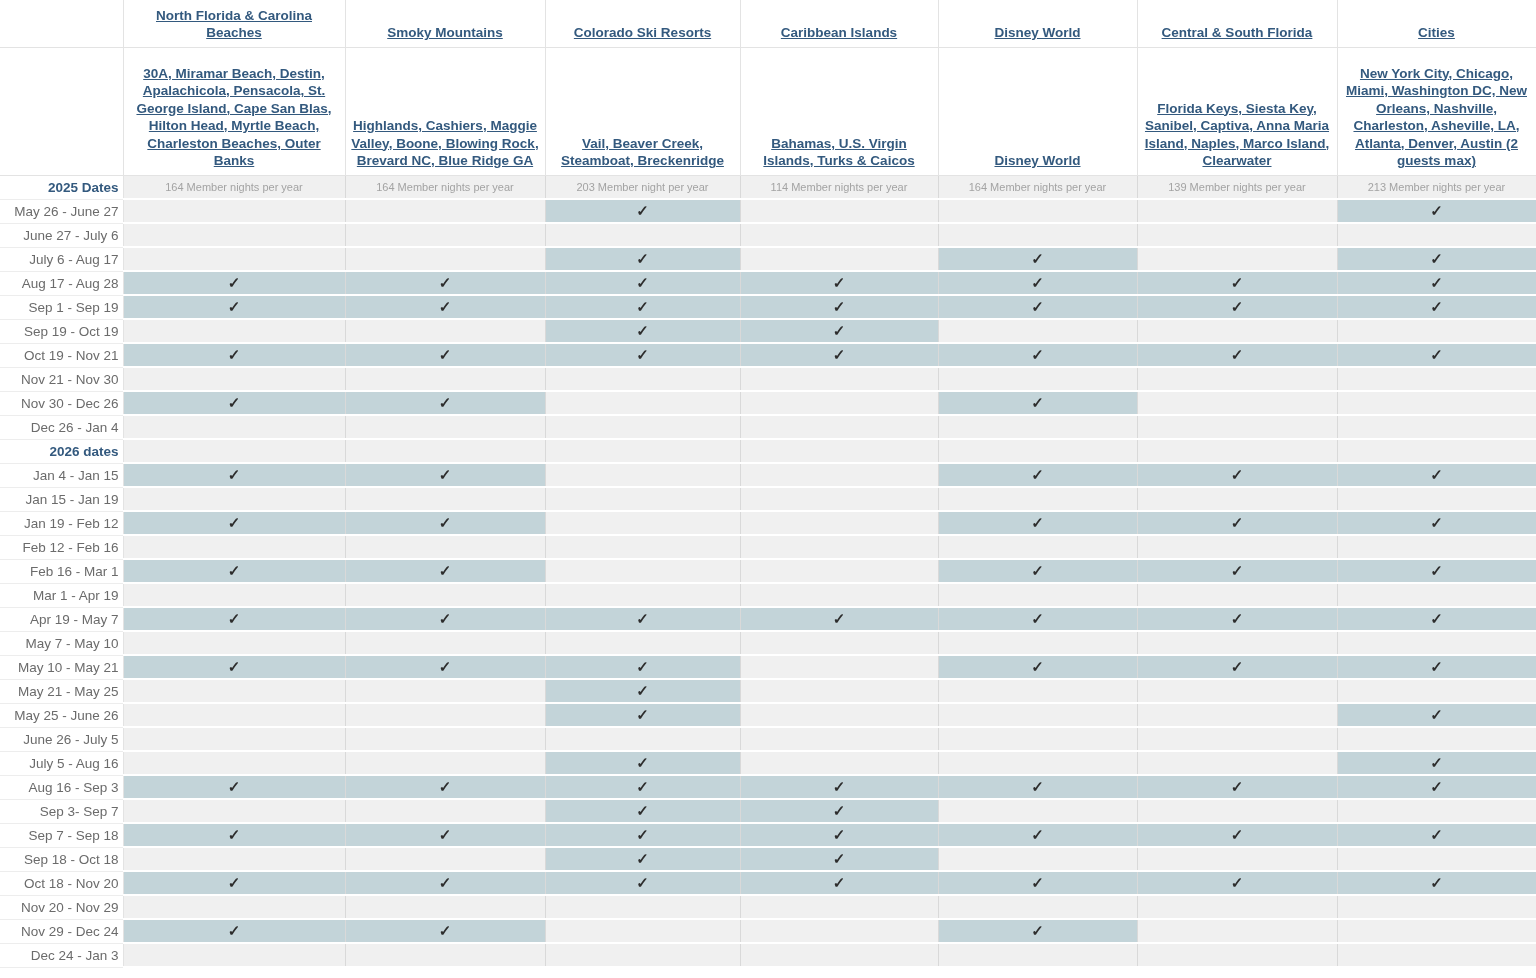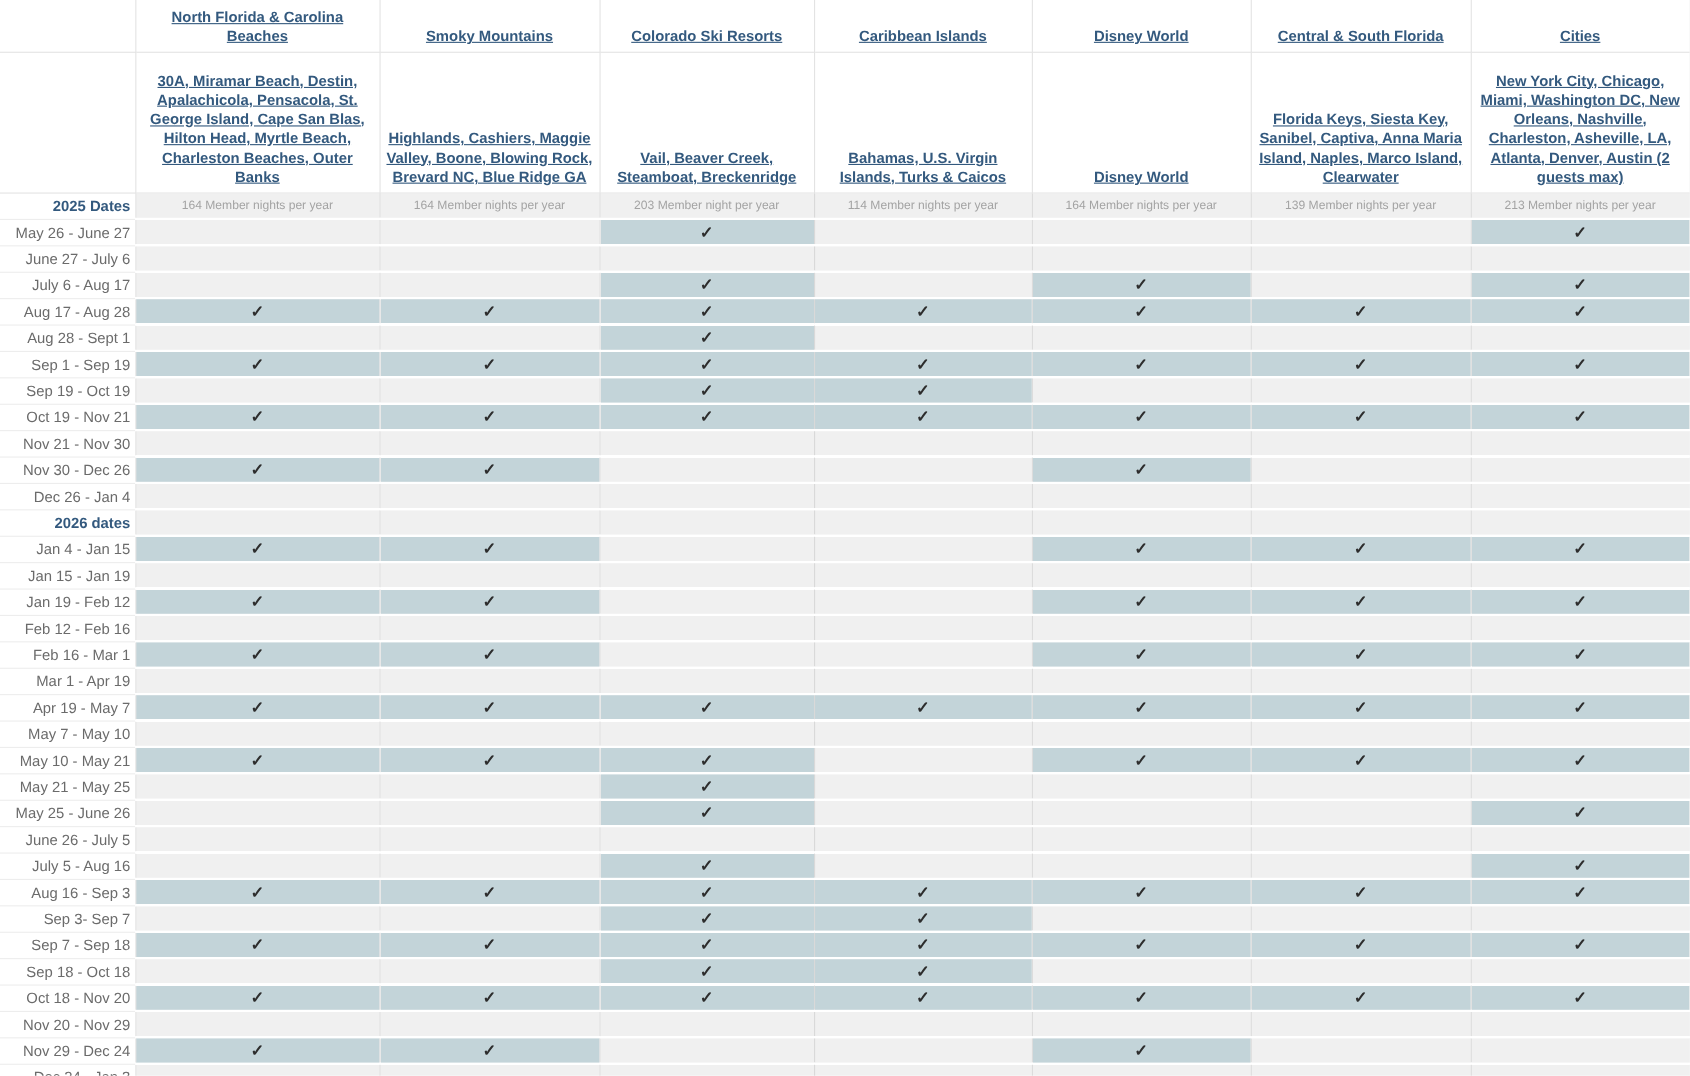--- a/index.html
+++ b/index.html
@@ -158,30 +158,20 @@
         <td class="rowlabel">Aug 17 - Aug 28</td>
         <td class="data checked"><span class="check">✓</span></td>
         <td class="data checked"><span class="check">✓</span></td>
         <td class="data checked"><span class="check">✓</span></td>
         <td class="data checked"><span class="check">✓</span></td>
         <td class="data checked"><span class="check">✓</span></td>
         <td class="data checked"><span class="check">✓</span></td>
         <td class="data checked"><span class="check">✓</span></td>
       </tr>
       <tr>
-        <td class="rowlabel">Aug 28 - Sept 1</td>
-        <td class="data"></td>
-        <td class="data"></td>
-        <td class="data checked"><span class="check">✓</span></td>
-        <td class="data"></td>
-        <td class="data"></td>
-        <td class="data"></td>
-        <td class="data"></td>
-      </tr>
-      <tr>
         <td class="rowlabel">Sep 1 - Sep 19</td>
         <td class="data checked"><span class="check">✓</span></td>
         <td class="data checked"><span class="check">✓</span></td>
         <td class="data checked"><span class="check">✓</span></td>
         <td class="data checked"><span class="check">✓</span></td>
         <td class="data checked"><span class="check">✓</span></td>
         <td class="data checked"><span class="check">✓</span></td>
         <td class="data checked"><span class="check">✓</span></td>
       </tr>
       <tr>

